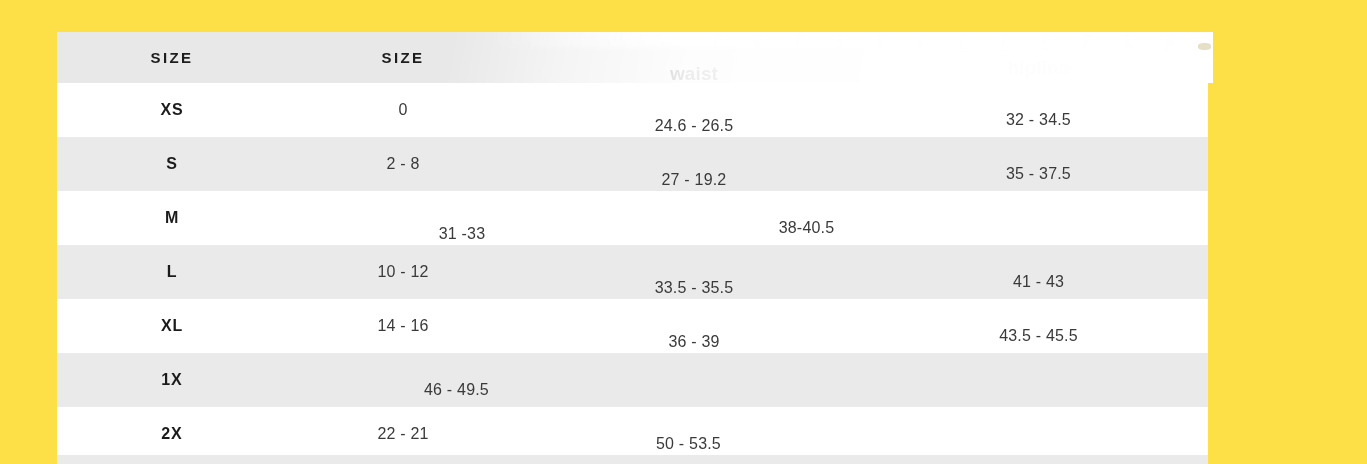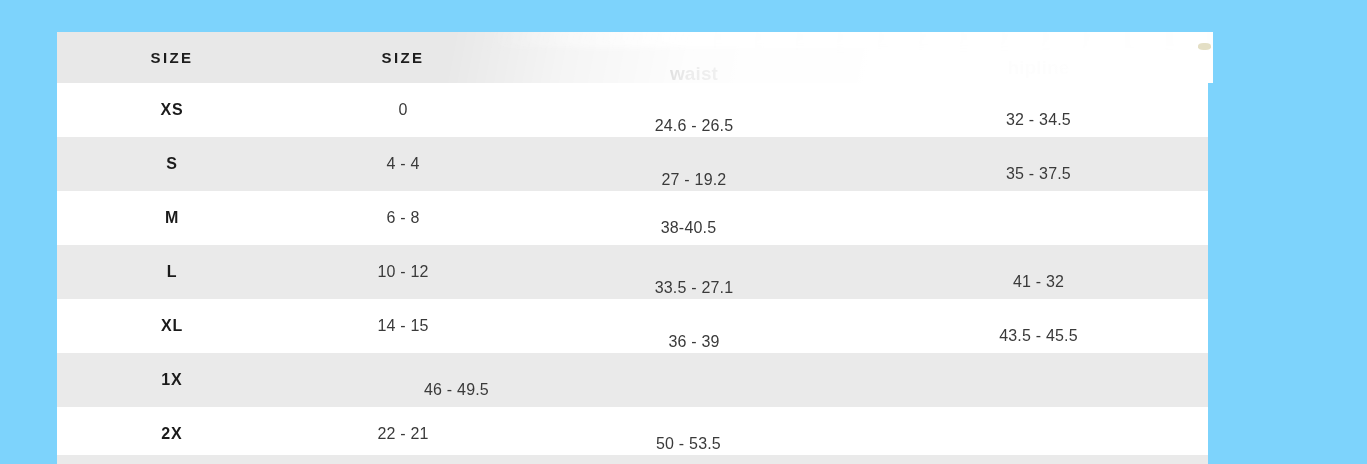--- a/index.html
+++ b/index.html
@@ -13,21 +13,21 @@
     height: 464px;
     overflow: hidden;
     font-family: "Liberation Sans", sans-serif;
     -webkit-font-smoothing: antialiased;
   }
 
   #page {
     position: relative;
     width: 1367px;
     height: 464px;
-    background: #7dd3fc;
+    background: #fde047;
   }
 
   
   .size-table {
     position: absolute;
     left: 57px;
     top: 32px;
     width: 1151px;
   }
 
@@ -166,38 +166,38 @@
 
     <div id="table-body">
         <div class="row plain">
           <div class="cell c1 v-size">XS</div>
           <div class="cell c2 v-num">0</div>
           <div class="cell c3 v-num">24.6 - 26.5</div>
           <div class="cell c4 v-num">32 - 34.5</div>
         </div>
         <div class="row stripe">
           <div class="cell c1 v-size">S</div>
-          <div class="cell c2 v-num">4 - 4</div>
+          <div class="cell c2 v-num">2 - 8</div>
           <div class="cell c3 v-num">27 - 19.2</div>
           <div class="cell c4 v-num">35 - 37.5</div>
         </div>
         <div class="row plain">
           <div class="cell c1 v-size">M</div>
-          <div class="cell c2 v-num">6 - 8</div>
+          <div class="cell c3 v-num">31 -33</div>
           <div class="cell c4 v-num">38-40.5</div>
         </div>
         <div class="row stripe">
           <div class="cell c1 v-size">L</div>
           <div class="cell c2 v-num">10 - 12</div>
-          <div class="cell c3 v-num">33.5 - 27.1</div>
-          <div class="cell c4 v-num">41 - 32</div>
+          <div class="cell c3 v-num">33.5 - 35.5</div>
+          <div class="cell c4 v-num">41 - 43</div>
         </div>
         <div class="row plain">
           <div class="cell c1 v-size">XL</div>
-          <div class="cell c2 v-num">14 - 15</div>
+          <div class="cell c2 v-num">14 - 16</div>
           <div class="cell c3 v-num">36 - 39</div>
           <div class="cell c4 v-num">43.5 - 45.5</div>
         </div>
         <div class="row stripe">
           <div class="cell c1 v-size">1X</div>
           <div class="cell c4 v-num">46 - 49.5</div>
         </div>
         <div class="row plain">
           <div class="cell c1 v-size">2X</div>
           <div class="cell c2 v-num">22 - 21</div>

